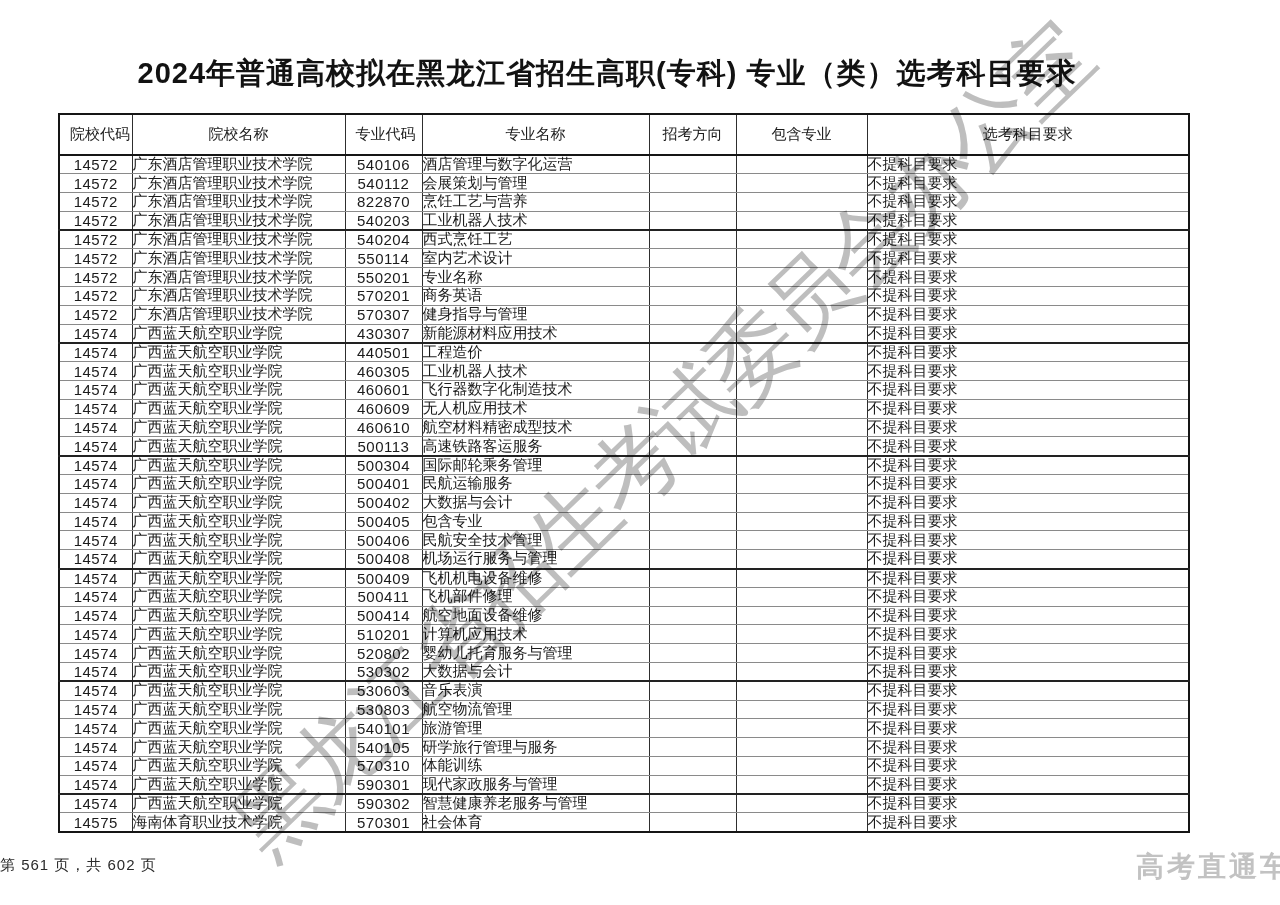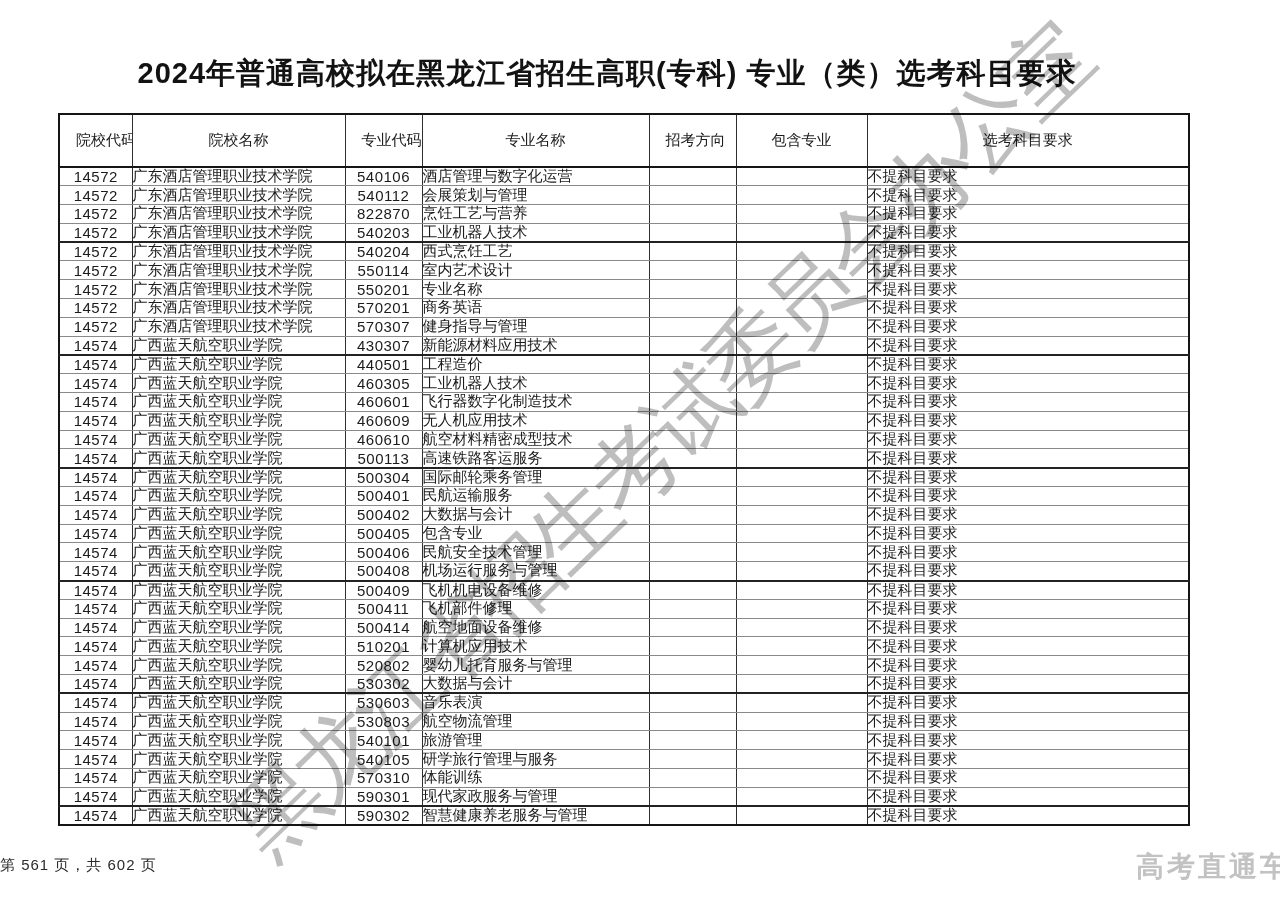--- a/index.html
+++ b/index.html
@@ -27,21 +27,21 @@
     background:transparent;
   }
   table.req, table.req tr, table.req td, table.req th { box-sizing:border-box; }
   table.req { border:2px solid #151515; }
   table.req th {
     height:26px;
     font-size:15px; font-weight:normal;
     text-align:center; vertical-align:middle;
     border-left:1px solid #2e2e2e;
     border-bottom:2px solid #151515;
-    padding:16px;
+    padding:10px;
     color:#1b1b1b;
     white-space:nowrap; overflow:hidden;
   }
   table.req td {
     height:18.8px;
     font-size:15px; line-height:1;
     vertical-align:middle;
     border-left:1px solid #2e2e2e;
     border-bottom:1px solid #8a8a8a;
     padding:0;
@@ -425,18 +425,27 @@
       </tr>
       <tr>
         <td class="num">14574</td>
         <td class="txt">广西蓝天航空职业学院</td>
         <td class="num">590302</td>
         <td class="txt">智慧健康养老服务与管理</td>
         <td class="txt"></td>
         <td class="txt"></td>
         <td class="txt">不提科目要求</td>
       </tr>
+      <tr>
+        <td class="num">14575</td>
+        <td class="txt">海南体育职业技术学院</td>
+        <td class="num">570301</td>
+        <td class="txt">社会体育</td>
+        <td class="txt"></td>
+        <td class="txt"></td>
+        <td class="txt">不提科目要求</td>
+      </tr>
     </tbody>
 </table>
 
 <div class="page-num">第 561 页，共 602 页</div>
 
 <div class="brand" style="color: rgb(194, 194, 194);">高考直通车</div>
 
 </body></html>

